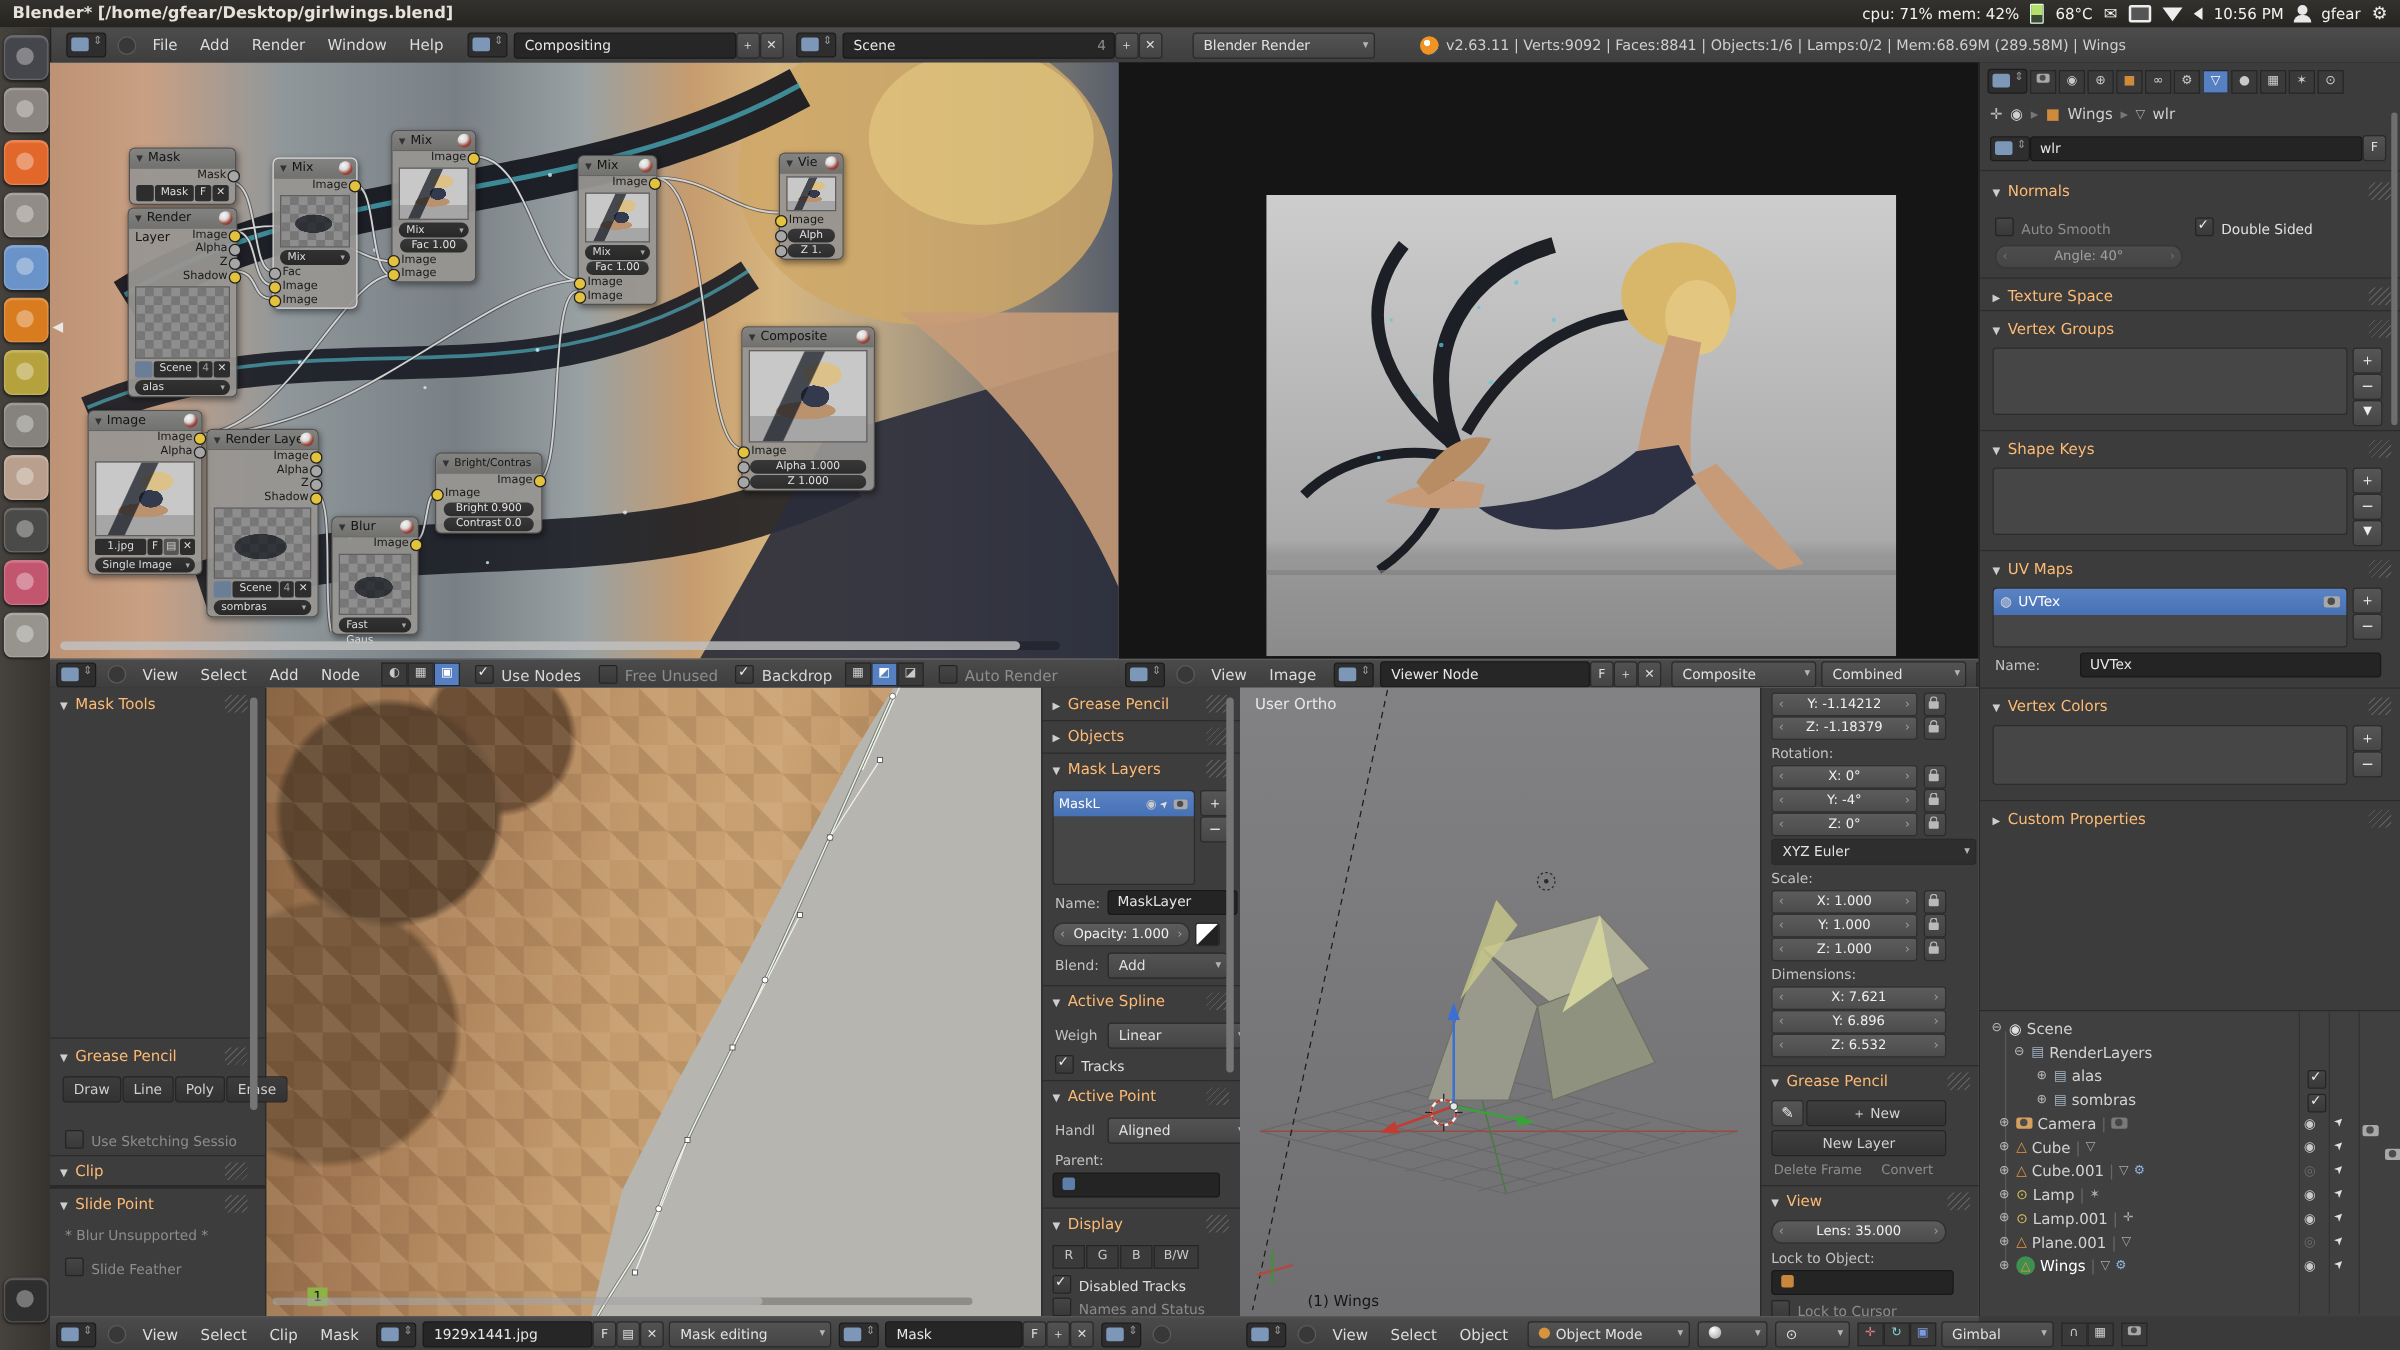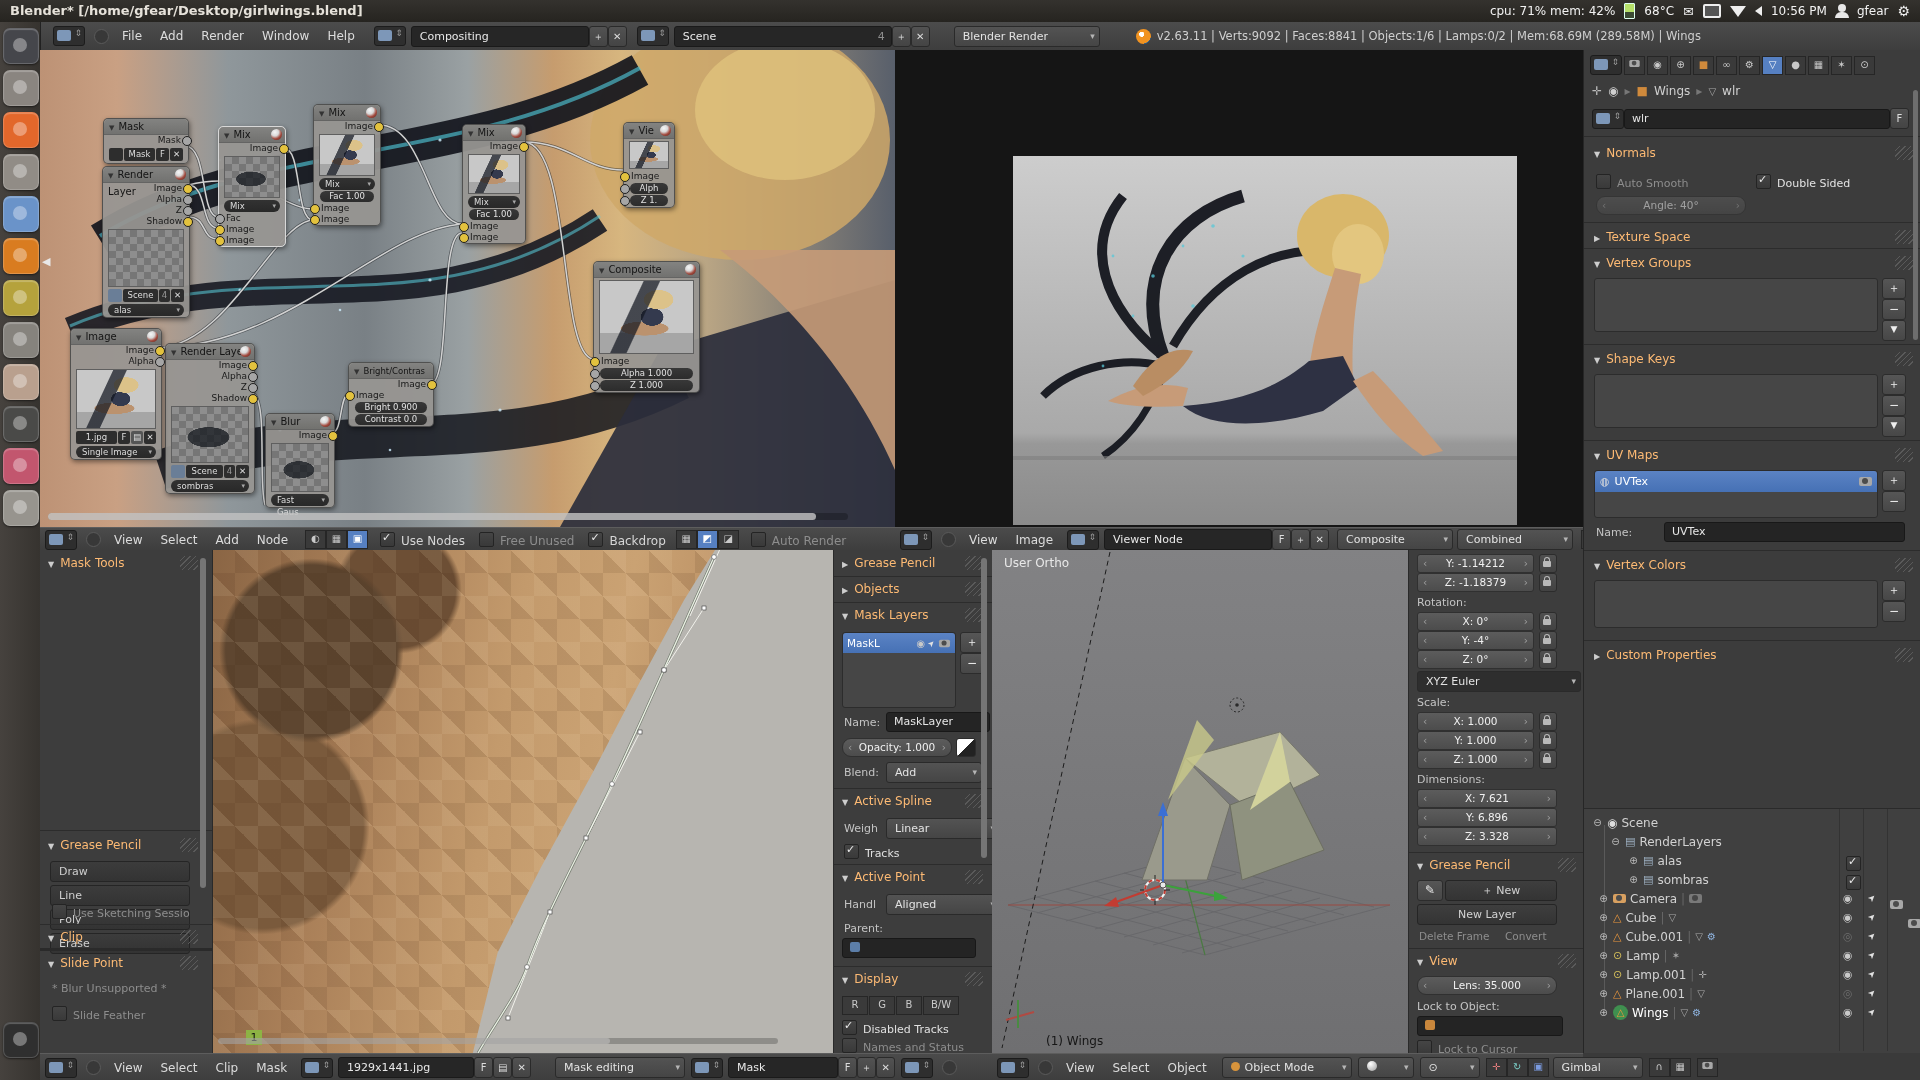--- a/index.html
+++ b/index.html
@@ -676,21 +676,21 @@
           <div style="width:70%;height:6px;border-radius:3px;background:rgba(200,200,200,.5)"></div>
         </div>
     </div>
 
     <div class="a" style="left:0;top:0;width:172px;height:503px;background:#3d3d3d;border-right:1px solid #2a2a2a">
       <div class="ph" style="left:8px;top:6px"><span>Mask Tools</span></div>
       <div class="thread" style="right:14px;top:6px"></div>
       <div class="a" style="left:0;top:280px;width:172px;height:1px;background:#2c2c2c"></div>
       <div class="ph" style="left:8px;top:288px"><span>Grease Pencil</span></div>
       <div class="thread" style="right:14px;top:288px"></div>
-      <div style="position:absolute;left:10px;top:310px;width:140px;display:grid;grid-template-columns:1fr;gap:1px">
+      <div style="position:absolute;left:10px;top:310px;width:140px;display:grid;grid-template-columns:1fr 1fr 1fr 1fr;gap:1px">
         <a class="tbtn">Draw</a>
         <a class="tbtn">Line</a>
         <a class="tbtn">Poly</a>
         <a class="tbtn">Erase</a>
       </div>
       <span class="a dim" style="left:12px;top:354px;font-size:11px;white-space:nowrap"><span class="cb"></span><span>Use Sketching Sessio</span></span>
       <div class="a" style="left:0;top:374px;width:172px;height:1px;background:#2c2c2c"></div>
       <div class="ph" style="left:8px;top:380px"><span>Clip</span></div>
       <div class="thread" style="right:14px;top:380px"></div>
       <div class="a" style="left:0;top:398px;width:172px;height:3px;background:#2a2a2a"></div>
@@ -759,21 +759,21 @@
     <div class="circ"></div>
     <span class="menu">View</span>
     <span class="menu">Select</span>
     <span class="menu">Clip</span>
     <span class="menu">Mask</span>
     <div class="edbtn"></div>
     <div class="dkfield" style="width:118px"><span>1929x1441.jpg</span></div>
     <div class="sq"><span>F</span></div>
     <div class="sq">▤</div>
     <div class="sq">✕</div>
-    <div class="dd" style="margin-left:24px;width:104px"><span>Mask editing</span></div>
+    <div class="dd" style="margin-left:4px;width:104px"><span>Mask editing</span></div>
     <div class="edbtn" style="margin-left:6px"></div>
     <div class="dkfield" style="width:92px"><span>Mask</span></div>
     <div class="sq"><span>F</span></div>
     <div class="sq">＋</div>
     <div class="sq">✕</div>
     <div class="edbtn" style="margin-left:6px"></div>
     <div class="circ"></div>
   </div>
 
   <div class="a" style="left:992px;top:550px;width:591px;height:503px;background:linear-gradient(#828284,#6f6f71);overflow:hidden">
@@ -851,21 +851,21 @@
       <div class="lockb" style="left:130px;top:181px">
           <span class="lock" style="left:3px;top:6px"></span>
         </div>
       <div class="slider" style="left:8px;top:200px;width:115px;border-radius:3px"><span>Z: 1.000</span></div>
       <div class="lockb" style="left:130px;top:200px">
           <span class="lock" style="left:3px;top:6px"></span>
         </div>
       <span class="plabel" style="left:8px;top:223px">Dimensions:</span>
       <div class="slider" style="left:8px;top:239px;width:138px;border-radius:3px"><span>X: 7.621</span></div>
       <div class="slider" style="left:8px;top:258px;width:138px;border-radius:3px"><span>Y: 6.896</span></div>
-      <div class="slider" style="left:8px;top:277px;width:138px;border-radius:3px"><span>Z: 3.328</span></div>
+      <div class="slider" style="left:8px;top:277px;width:138px;border-radius:3px"><span>Z: 6.532</span></div>
       <div class="a" style="left:0;top:302px;width:175px;height:1px;background:#2c2c2c"></div>
       <div class="ph" style="left:8px;top:308px"><span>Grease Pencil</span></div>
       <div class="thread" style="right:8px;top:308px"></div>
       <div class="pm" style="left:8px;top:330px;width:24px">✎</div>
       <div class="pbtn" style="left:36px;top:330px;width:94px;text-align:center">＋ <span>New</span></div>
       <div class="pbtn" style="left:8px;top:354px;width:122px;text-align:center"><span>New Layer</span></div>
       <span class="a dim" style="left:10px;top:380px;font-size:10.5px">Delete Frame</span>
       <span class="a dim" style="left:96px;top:380px;font-size:10.5px">Convert</span>
       <div class="a" style="left:0;top:398px;width:175px;height:1px;background:#2c2c2c"></div>
       <div class="ph" style="left:8px;top:404px"><span>View</span></div>

